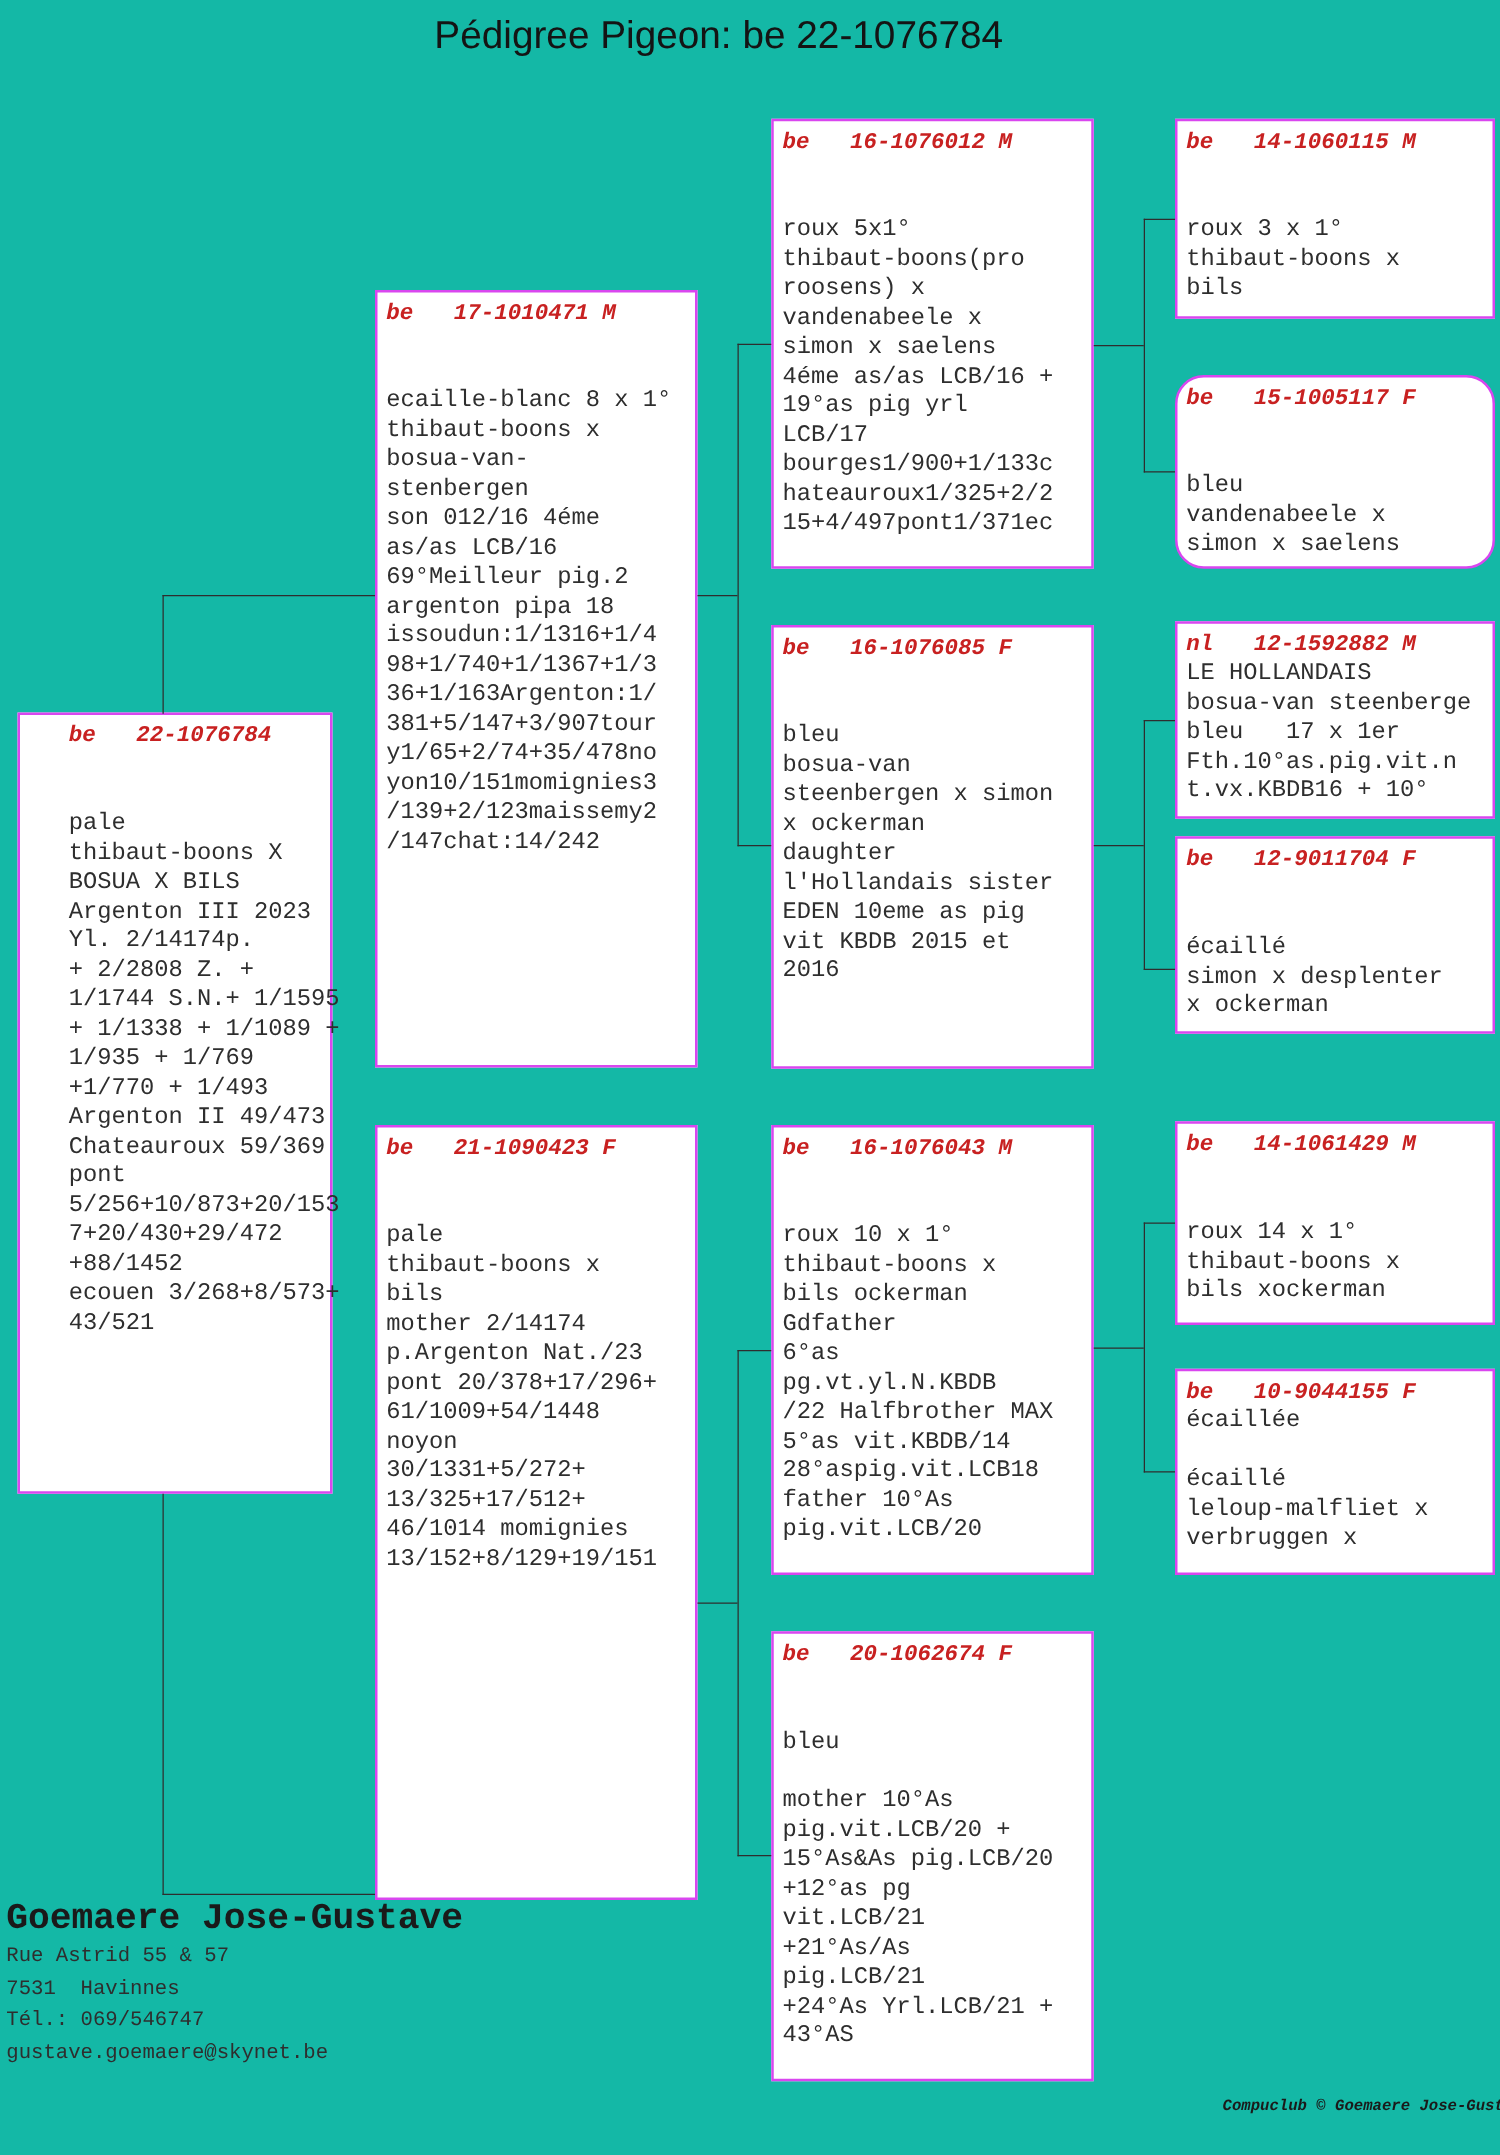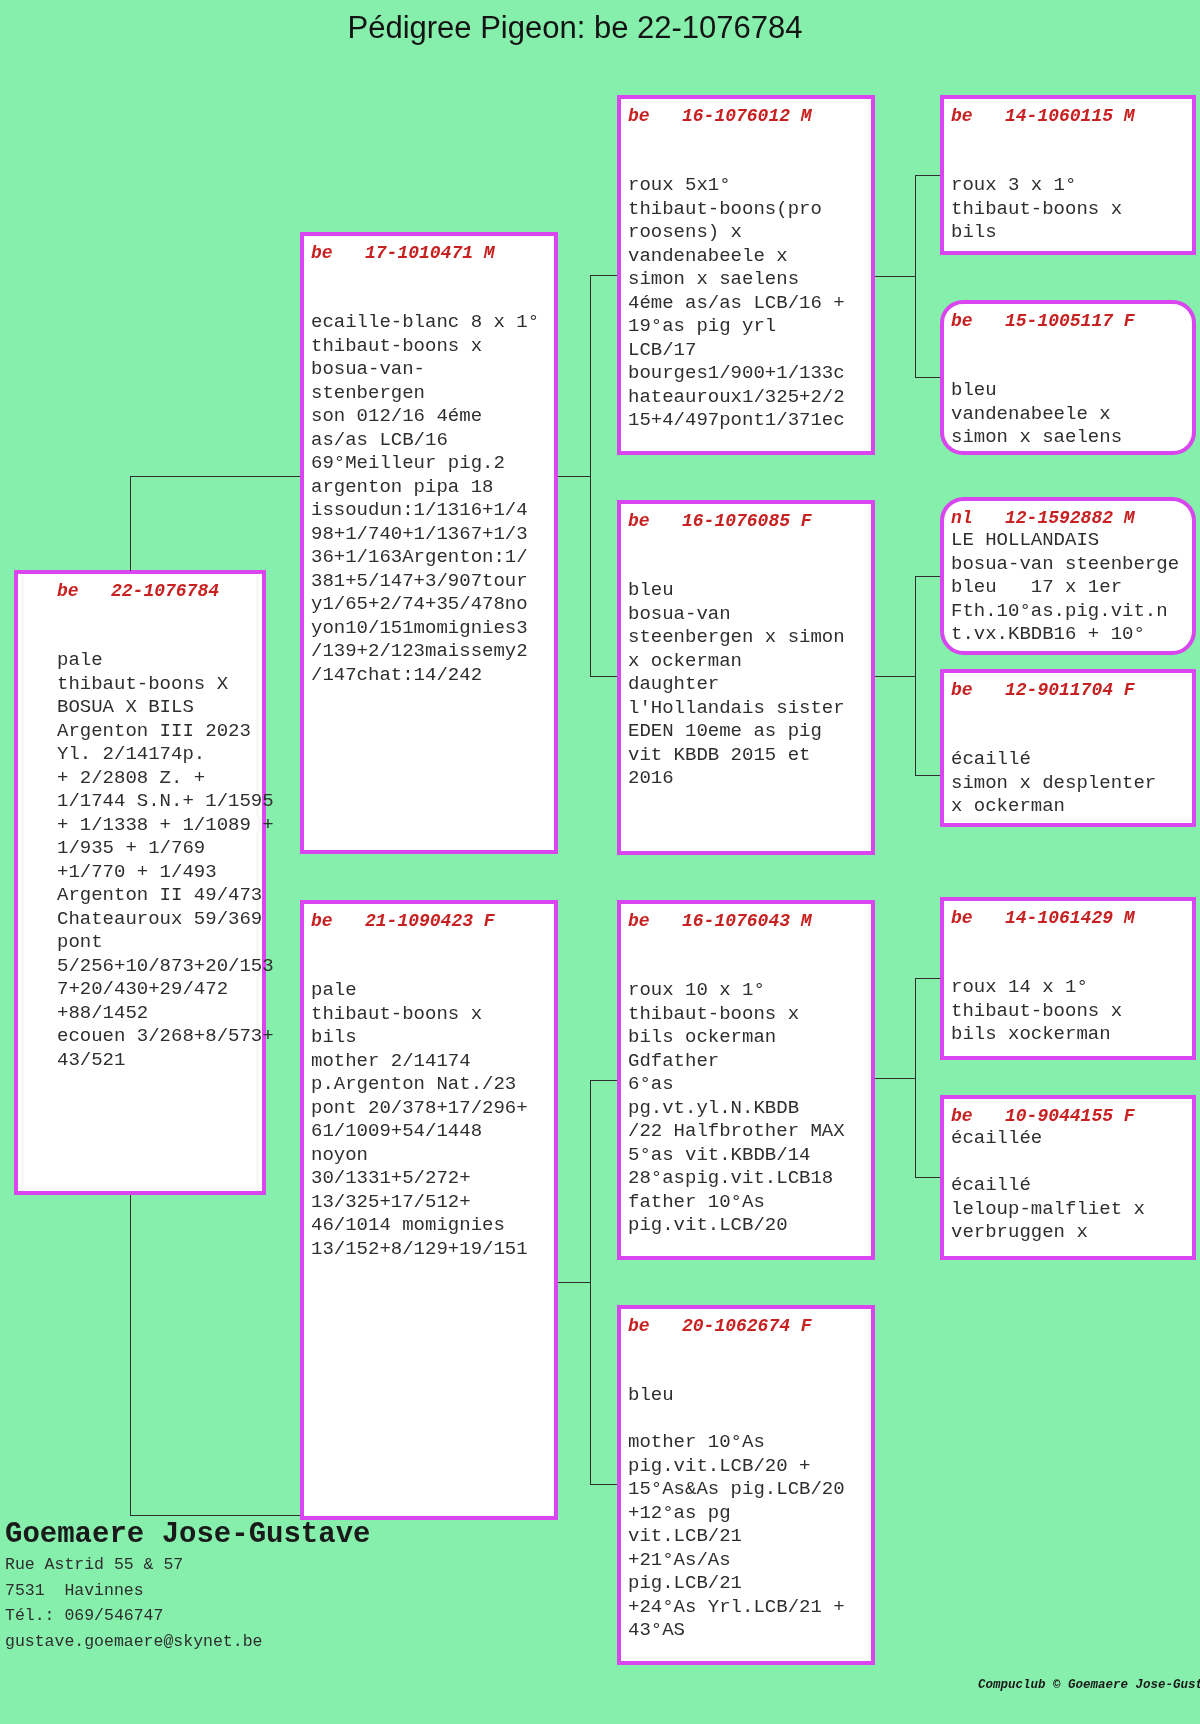--- a/index.html
+++ b/index.html
@@ -1,36 +1,36 @@
 <!DOCTYPE html>
 <html><head>
 <meta charset="utf-8">
 <style>
   html,body{margin:0;padding:0;background:#fcfcfc;}
-  #page{position:relative;width:1200px;height:1724px;background:#86efac;overflow:hidden;
+  #page{position:relative;width:1200px;height:1724px;background:#14b8a6;overflow:hidden;
         font-family:"Liberation Mono","DejaVu Sans Mono",monospace;color:#2e2e2e;}
   #title{position:absolute;left:0;top:10px;width:1150px;text-align:center;
          font-family:"Liberation Sans","DejaVu Sans",sans-serif;
          font-size:31px;color:#141414;letter-spacing:0px;}
-  .box{position:absolute;background:#ffffff;border:4px solid #d946ef;box-sizing:border-box;}
+  .box{position:absolute;background:#ffffff;border:2px solid #d946ef;box-sizing:border-box;}
   .box-header{padding:6px 7px 0 7px;font-size:18px;line-height:22px;font-weight:bold;
               font-style:italic;color:#c82121;white-space:pre;}
   .box-body{padding:0 7px;font-size:19px;line-height:23.5px;white-space:pre;}
   .cl{position:absolute;background:#2e2e2e;}
   
   #b0{left:14px;top:570px;width:252px;height:625px;padding-left:32px;}
   #b1{left:300px;top:232px;width:258px;height:622px;}
   #b2{left:300px;top:900px;width:258px;height:620px;}
   #b3{left:617px;top:95px;width:258px;height:360px;}
   #b4{left:617px;top:500px;width:258px;height:355px;}
   #b5{left:617px;top:900px;width:258px;height:360px;}
   #b6{left:617px;top:1305px;width:258px;height:360px;}
   #b7{left:940px;top:95px;width:256px;height:160px;}
   #b8{left:940px;top:300px;width:256px;height:155px;border-radius:23px;}
-  #b9{left:940px;top:497px;width:256px;height:158px;border-radius:24px;}
+  #b9{left:940px;top:497px;width:256px;height:158px;}
   #b10{left:940px;top:669px;width:256px;height:158px;}
   #b11{left:940px;top:897px;width:256px;height:163px;}
   #b12{left:940px;top:1095px;width:256px;height:165px;}
   
   #breeder-name{position:absolute;left:5px;top:1518px;font-size:29px;font-weight:bold;color:#1a1a1a;white-space:pre;}
   #breeder-lines{position:absolute;left:5px;top:1552px;font-size:16.5px;line-height:25.5px;white-space:pre;color:#2e2e2e;}
   #footer{position:absolute;left:950px;top:1678px;width:246px;text-align:right;
           font-size:12.5px;font-weight:bold;font-style:italic;color:#1a1a1a;white-space:pre;margin-left:28px;}
 </style>
 </head>

